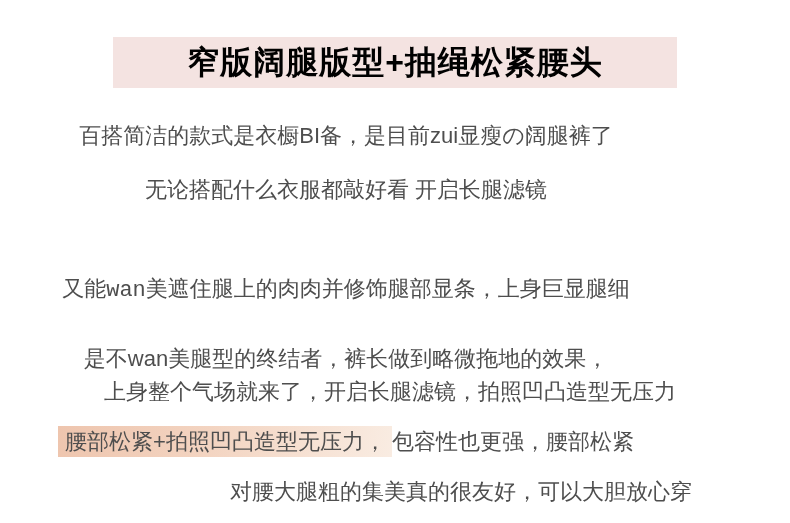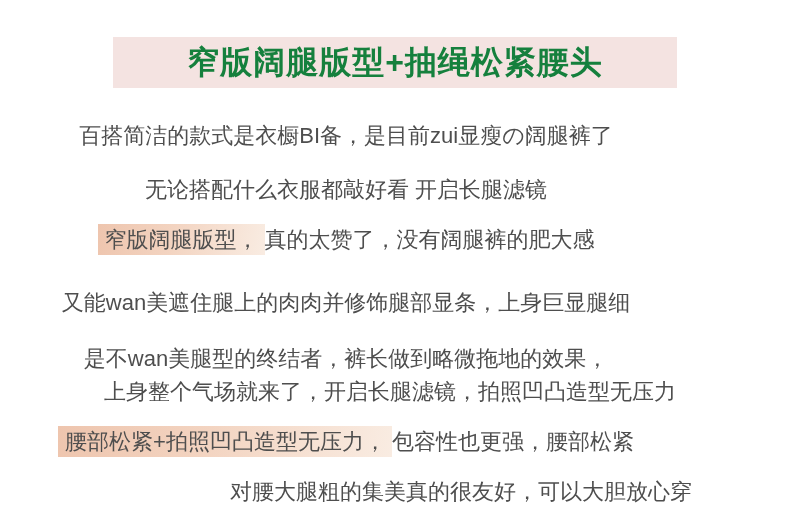--- a/index.html
+++ b/index.html
@@ -22,21 +22,21 @@
     width: 564px;
     height: 51px;
     background: #f4e3e1;
     display: flex;
     align-items: center;
     justify-content: center;
   }
   .banner-title {
     font-size: 32px;
     font-weight: bold;
-    color: #15803d;
+    color: #000000;
     letter-spacing: 1px;
     white-space: nowrap;
   }
   .line {
     position: absolute;
     left: 0;
     width: 692px;
     text-align: center;
     font-size: 22px;
     line-height: 30px;
@@ -44,21 +44,21 @@
     white-space: nowrap;
   }
   .line .hl {
     background: linear-gradient(100deg, #eec5ae 0%, #f3d4c1 45%, #f9ece2 100%);
     padding: 3px 6px 3px 7px;
   }
   .line .hl:empty { display: none; }
   .l1 { top: 121px; }
   .l2 { top: 175px; }
   .l3 { top: 225px; }
-  .l4 { top: 288px; }
+  .l4 { top: 276px; font-family: Liberation Mono, monospace; }
   .l5 { top: 312px; margin-top: 32px; }
   .l6 { top: 377px; padding-left: 44px; }
   .l7 { top: 427px; }
   .l8 { top: 477px; text-align: right; }
 </style>
 </head>
 <body>
 
 <div class="canvas">
 
@@ -67,23 +67,20 @@
   </div>
 
   <div class="line l1">
     <span>百搭简洁的款式是衣橱BI备，是目前zui显瘦の阔腿裤了</span>
   </div>
 
   <div class="line l2">
     <span>无论搭配什么衣服都敲好看 开启长腿滤镜</span>
   </div>
 
-  <div class="line l3">
-    <span class="hl">窄版阔腿版型，</span><span>真的太赞了，没有阔腿裤的肥大感</span>
-  </div>
 
   <div class="line l4">
     <span>又能wan美遮住腿上的肉肉并修饰腿部显条，上身巨显腿细</span>
   </div>
 
   <div class="line l5">
     <span>是不wan美腿型的终结者，裤长做到略微拖地的效果，</span>
   </div>
 
   <div class="line l6">

